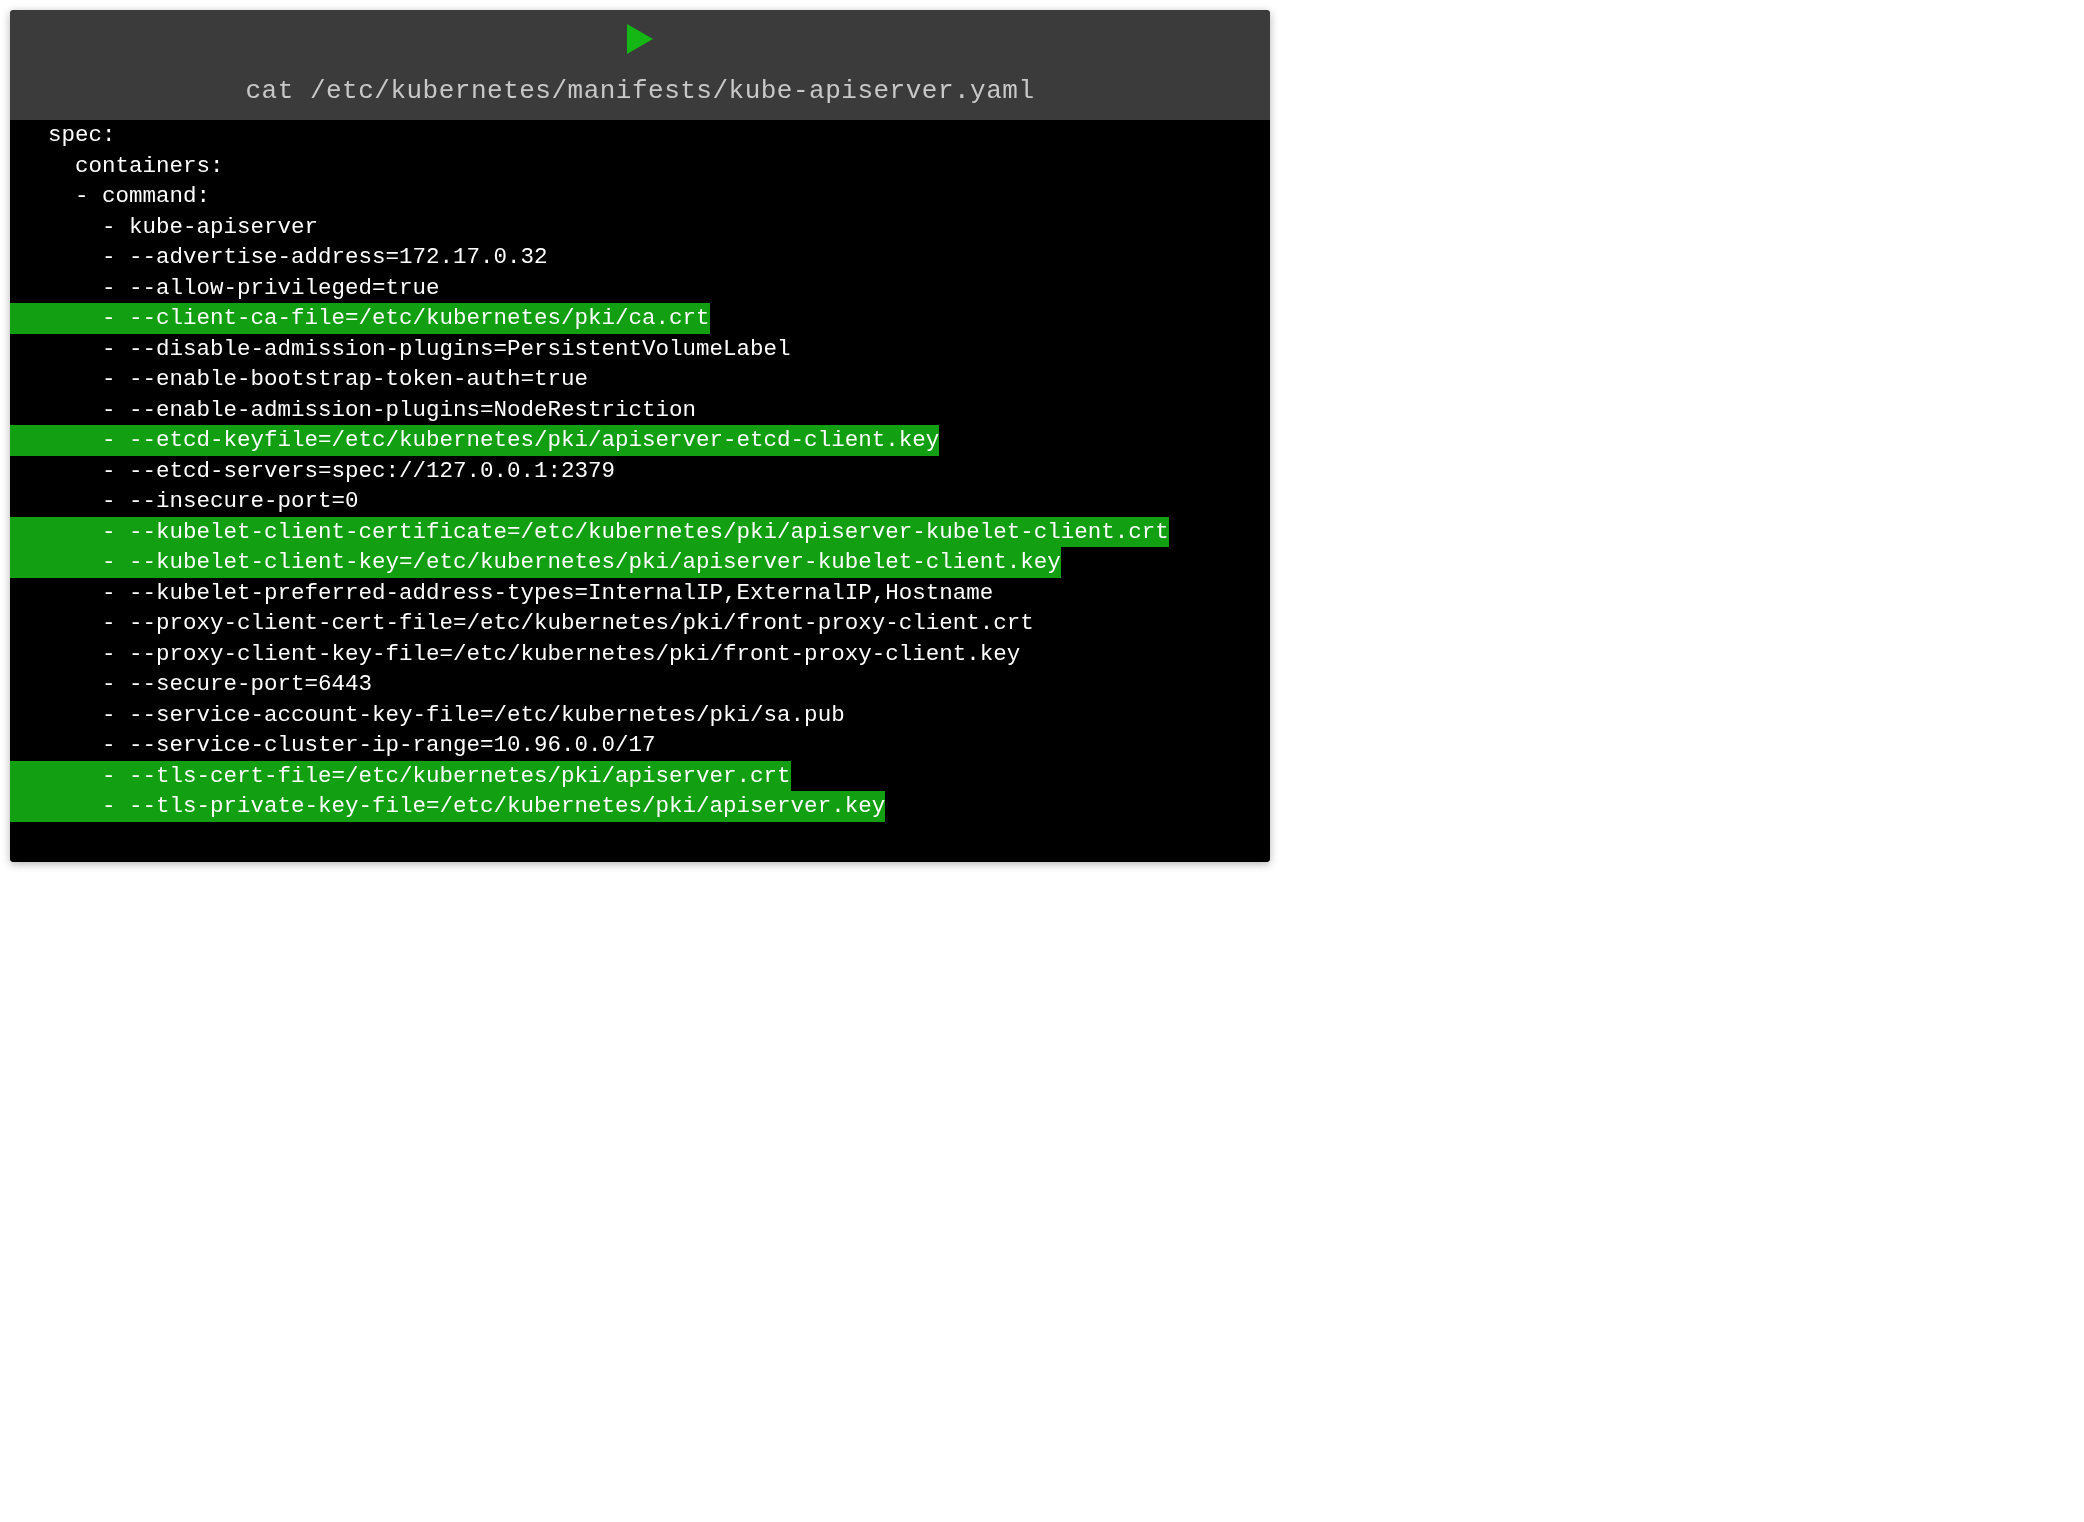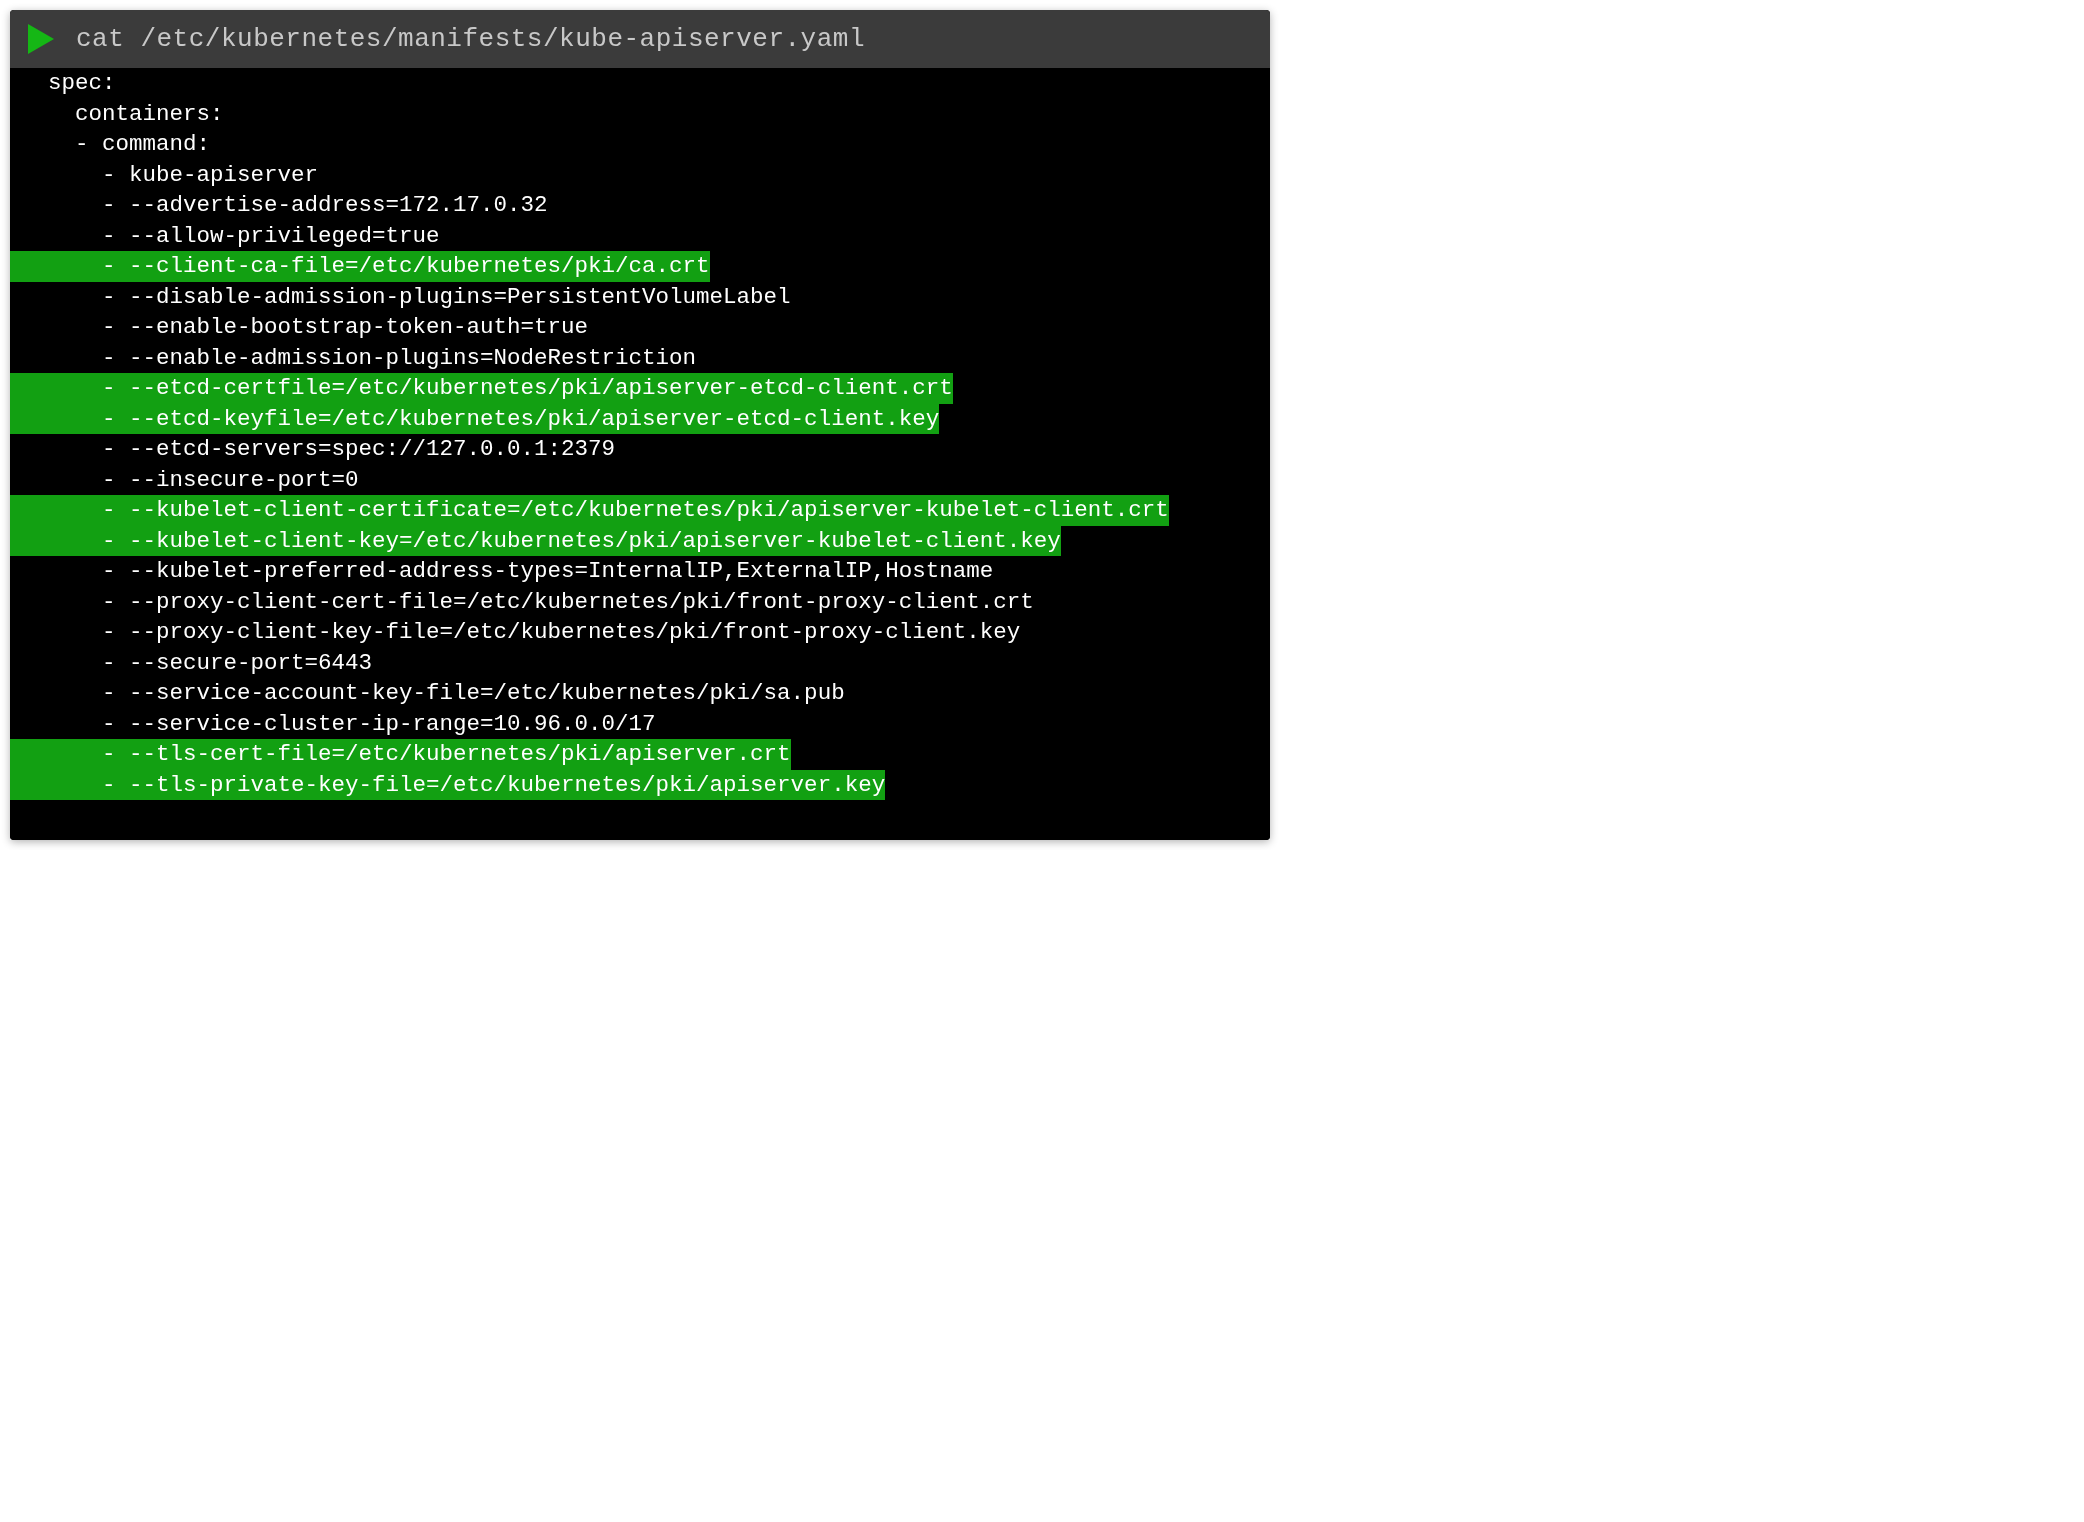--- a/index.html
+++ b/index.html
@@ -14,20 +14,21 @@
     border-radius: 4px;
     overflow: hidden;
     box-shadow: 0 2px 8px rgba(0,0,0,0.3);
   }
   .title-bar {
     background: #3b3b3b;
     padding: 14px 18px;
     display: flex;
     align-items: center;
     gap: 22px;
+    flex-direction: column;
   }
   .play-icon {
     width: 0;
     height: 0;
     border-top: 15px solid transparent;
     border-bottom: 15px solid transparent;
     border-left: 26px solid #15b715;
   }
   .command-text {
     color: #c8c8c8;
@@ -68,21 +69,20 @@
       <div class="line">spec:</div>
       <div class="line">  containers:</div>
       <div class="line">  - command:</div>
       <div class="line">    - kube-apiserver</div>
       <div class="line">    - --advertise-address=172.17.0.32</div>
       <div class="line">    - --allow-privileged=true</div>
       <div class="line hl"><span class="row">    - --client-ca-file=/etc/kubernetes/pki/ca.crt</span></div>
       <div class="line">    - --disable-admission-plugins=PersistentVolumeLabel</div>
       <div class="line">    - --enable-bootstrap-token-auth=true</div>
       <div class="line">    - --enable-admission-plugins=NodeRestriction</div>
-      <div class="line hl"><span class="row">    - --etcd-certfile=/etc/kubernetes/pki/apiserver-etcd-client.crt</span></div>
       <div class="line hl"><span class="row">    - --etcd-keyfile=/etc/kubernetes/pki/apiserver-etcd-client.key</span></div>
       <div class="line">    - --etcd-servers=spec://127.0.0.1:2379</div>
       <div class="line">    - --insecure-port=0</div>
       <div class="line hl"><span class="row">    - --kubelet-client-certificate=/etc/kubernetes/pki/apiserver-kubelet-client.crt</span></div>
       <div class="line hl"><span class="row">    - --kubelet-client-key=/etc/kubernetes/pki/apiserver-kubelet-client.key</span></div>
       <div class="line">    - --kubelet-preferred-address-types=InternalIP,ExternalIP,Hostname</div>
       <div class="line">    - --proxy-client-cert-file=/etc/kubernetes/pki/front-proxy-client.crt</div>
       <div class="line">    - --proxy-client-key-file=/etc/kubernetes/pki/front-proxy-client.key</div>
       <div class="line">    - --secure-port=6443</div>
       <div class="line">    - --service-account-key-file=/etc/kubernetes/pki/sa.pub</div>

